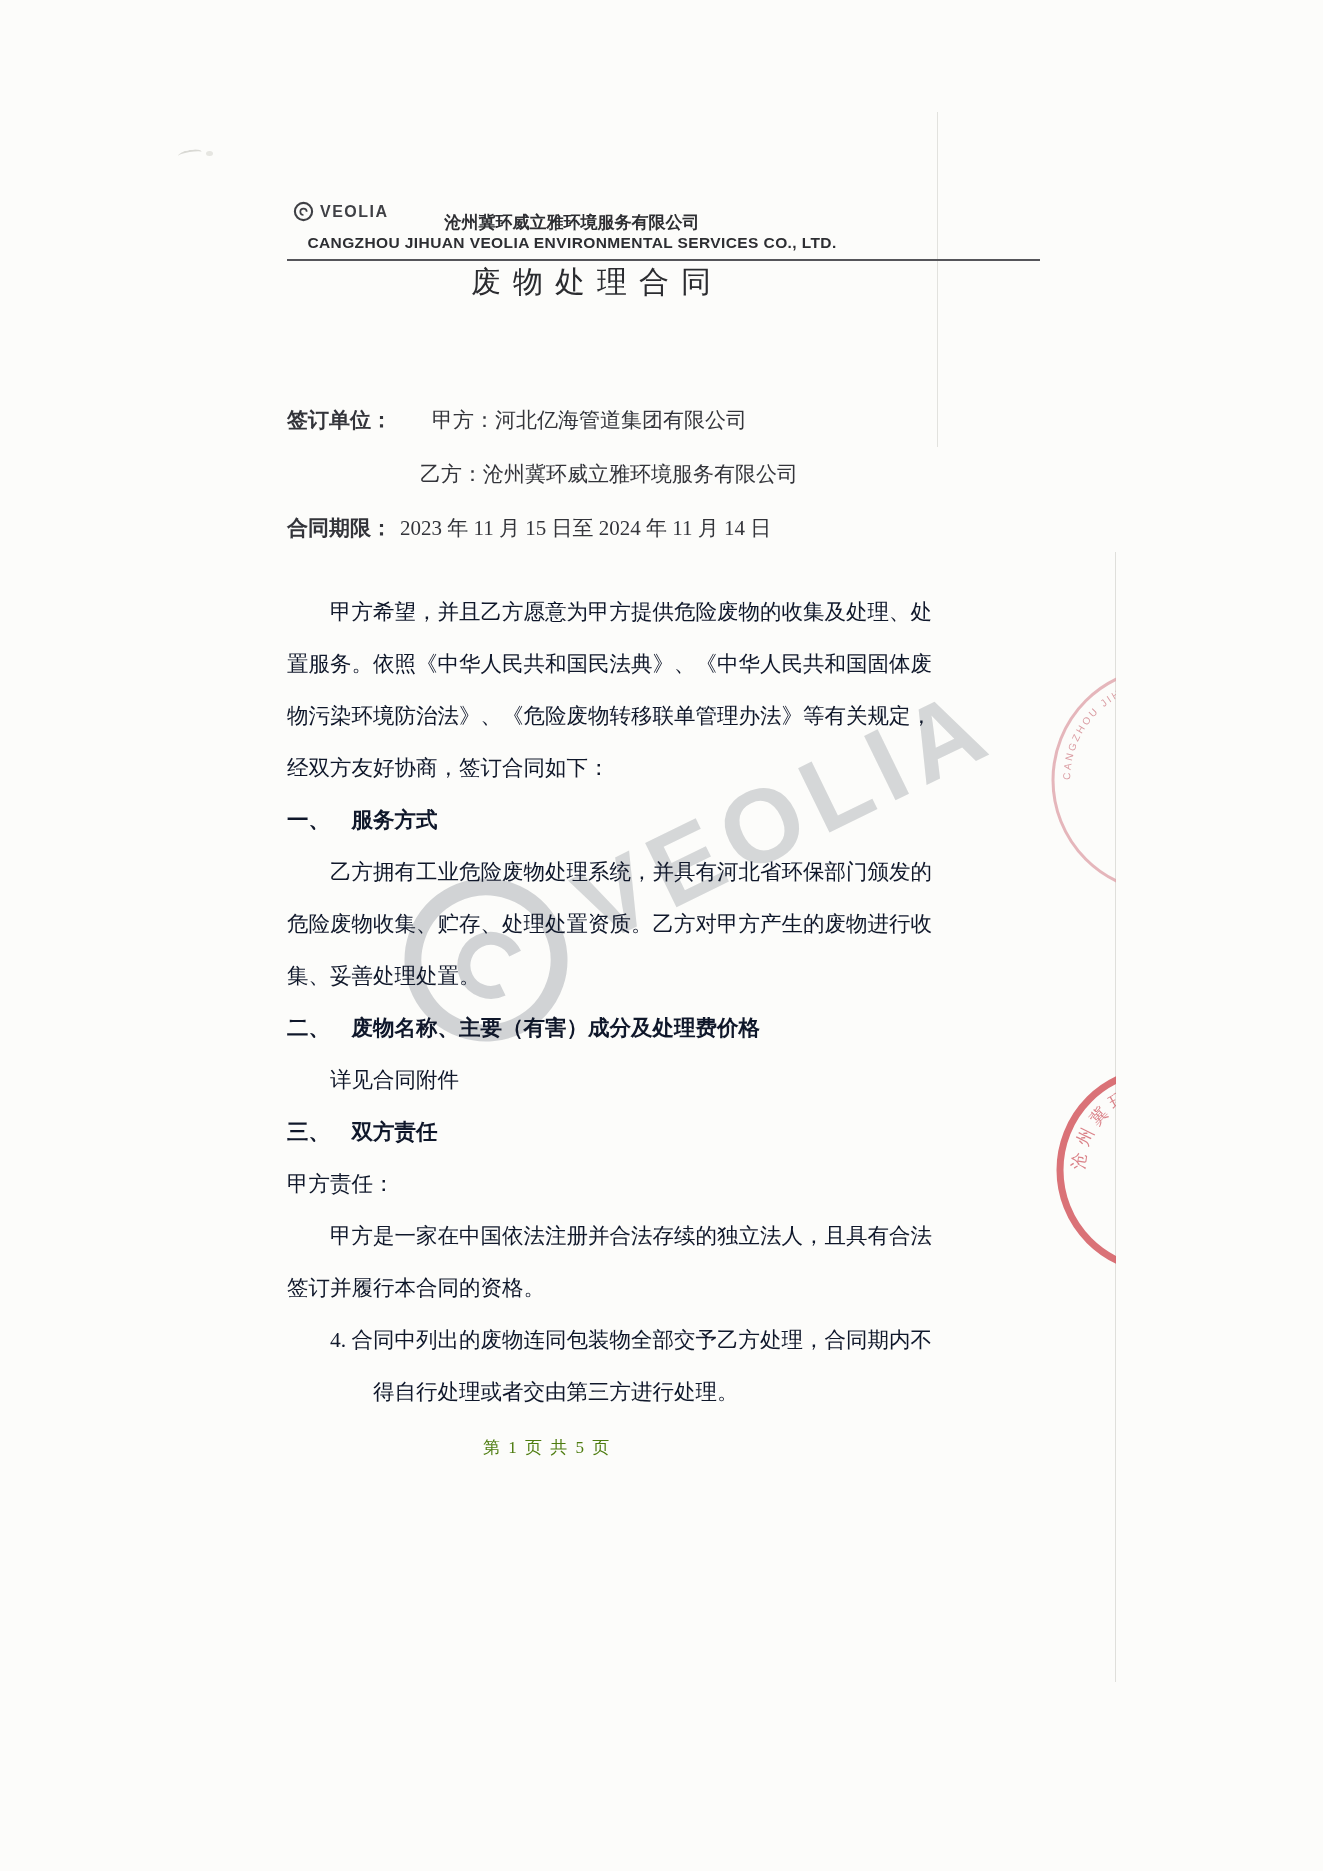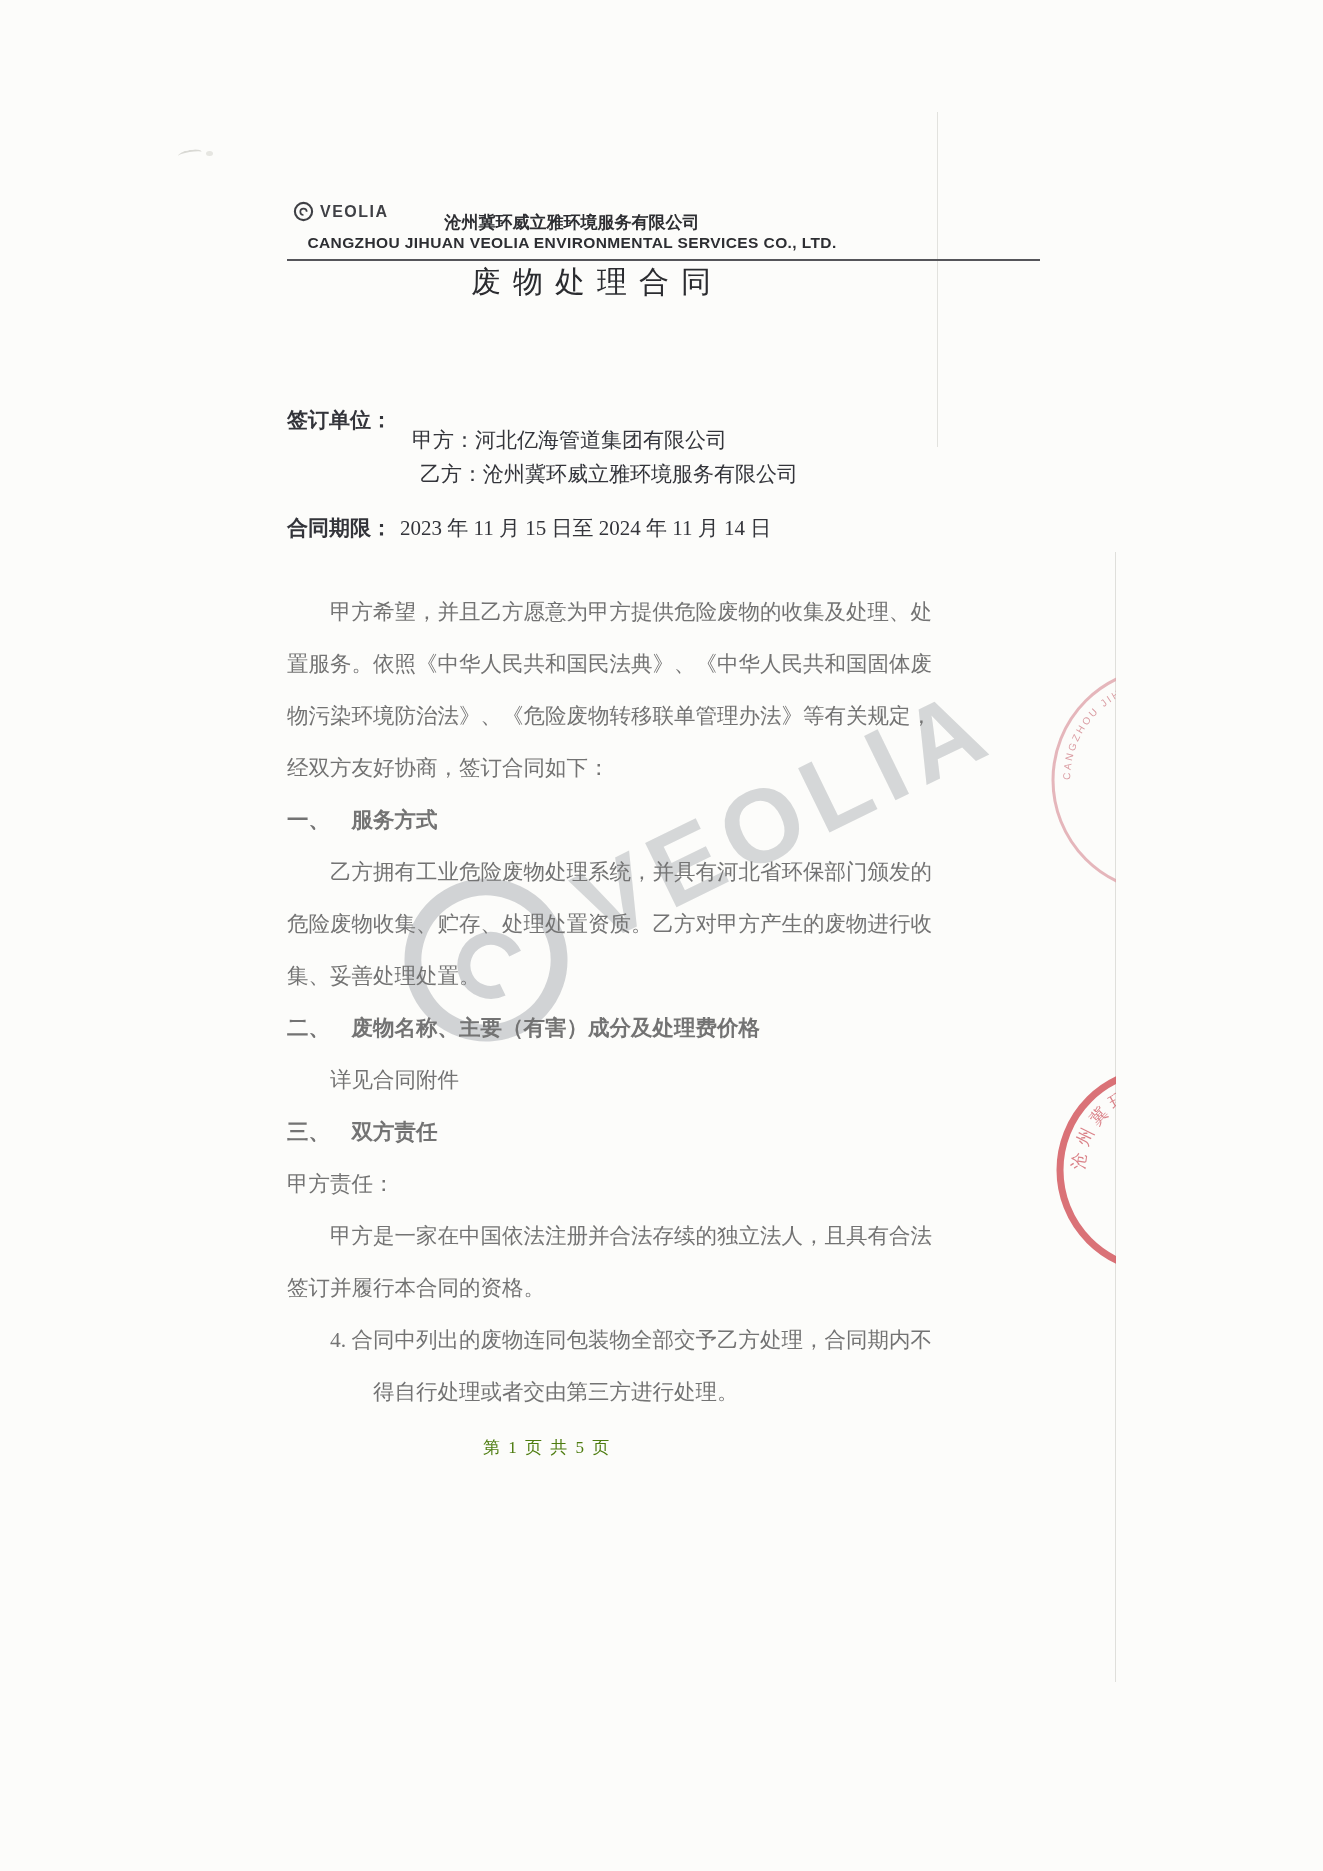--- a/index.html
+++ b/index.html
@@ -44,27 +44,27 @@
     letter-spacing:.4px;color:#2d2e32;z-index:2;}
   .divider{position:absolute;left:287px;top:259px;width:753px;height:2px;background:#55555a;z-index:2;}
   .doc-title{position:absolute;left:287px;top:262px;width:620px;text-align:center;
     font-size:30px;font-weight:400;letter-spacing:12px;color:#2b2c30;z-index:2;}
   .contract-no{position:absolute;left:600px;top:351px;width:412px;text-align:right;
     font-size:20.5px;color:#303136;z-index:2;}
   
   .field-label{position:absolute;left:287px;font-size:21px;font-weight:600;z-index:2;font-family:Liberation Mono, monospace;}
   .field-value{position:absolute;font-size:21px;z-index:2;}
   .lbl-parties{top:406px;}
-  .val-party-a{left:412px;top:406px;margin-top:20px;}
+  .val-party-a{left:432px;top:406px;}
   .val-party-b{left:420px;top:460px;}
   .lbl-term{top:514px;}
   .val-term{left:400px;top:514px;}
   
   .body-text{position:absolute;left:287px;top:586px;width:742px;z-index:2;}
-  .bline{height:52px;line-height:52px;font-size:21.5px;white-space:pre;color:#737373;}
+  .bline{height:52px;line-height:52px;font-size:21.5px;white-space:pre;color:#0f172a;}
   .bline.strong{font-weight:600;}
   .bline strong{font-weight:400;}
   .footer{position:absolute;left:287px;top:1436px;width:520px;text-align:center;
     font-size:17px;letter-spacing:2px;color:#4d7c0f;z-index:2;}
 </style>
 </head>
 <body>
 
 <div class="page">
 

